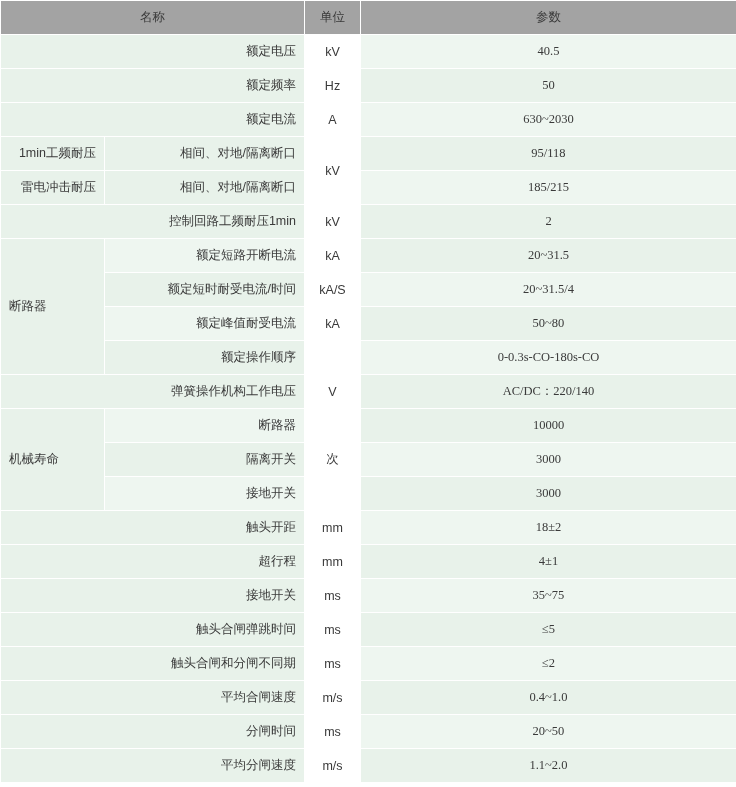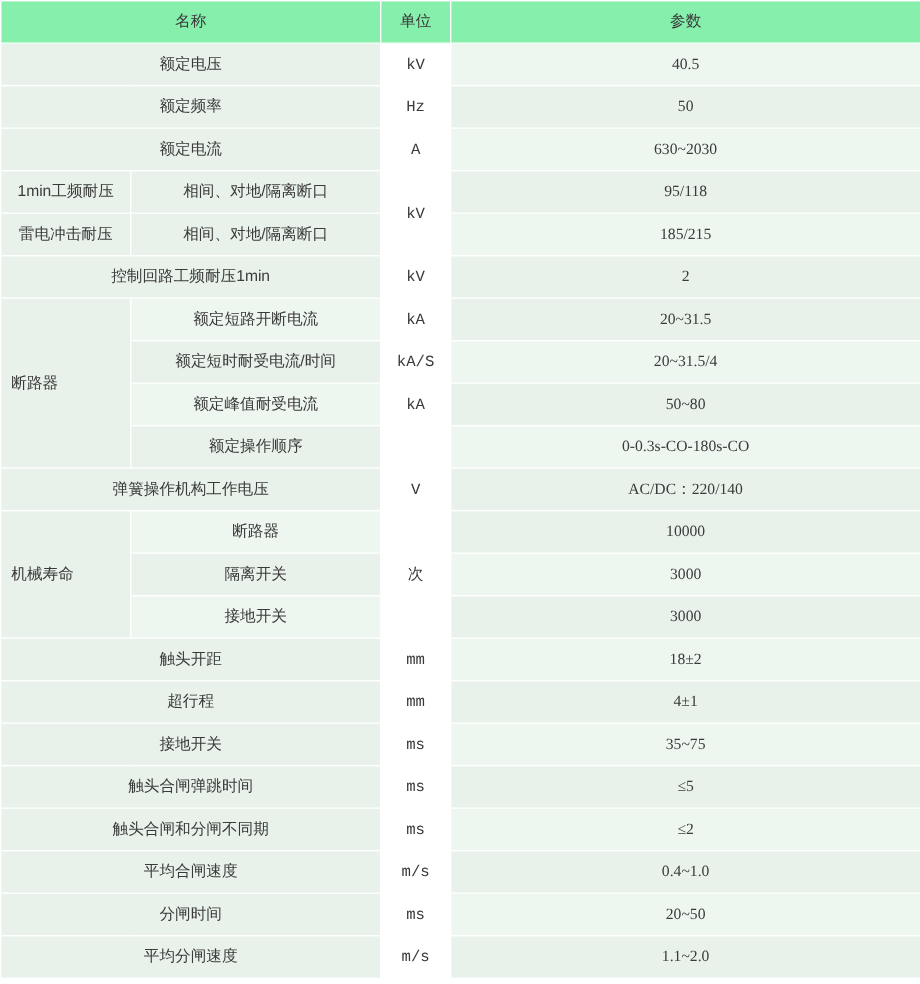--- a/index.html
+++ b/index.html
@@ -30,41 +30,40 @@
   table.spec th, table.spec td {
     border: 1px solid #ffffff;
     font-size: 12.5px;
     font-weight: normal;
     padding: 0 8px;
     height: 33px;
     vertical-align: middle;
     color: #3a3a3a;
   }
   .hdr {
-    background: #86efac;
+    background: #a3a3a3;
     text-align: center;
     font-size: 13px;
     color: #333333;
     height: 35px;
   }
   .name-cell {
     background: #e8f2ea;
-    text-align: center;
+    text-align: right;
   }
   .sub-cell {
     background: #e8f2ea;
-    text-align: center;
+    text-align: right;
   }
   .sub-cell.pale {
     background: #eef6f0;
   }
   .unit-cell {
     background: #ffffff;
     text-align: center;
-    font-family: Liberation Mono, monospace;
   }
   .param-cell {
     background: #e8f2ea;
     text-align: center;
     font-family: Liberation Serif, serif;
   }
   .param-cell.pale {
     background: #eef6f0;
   }
   .group-cell {

